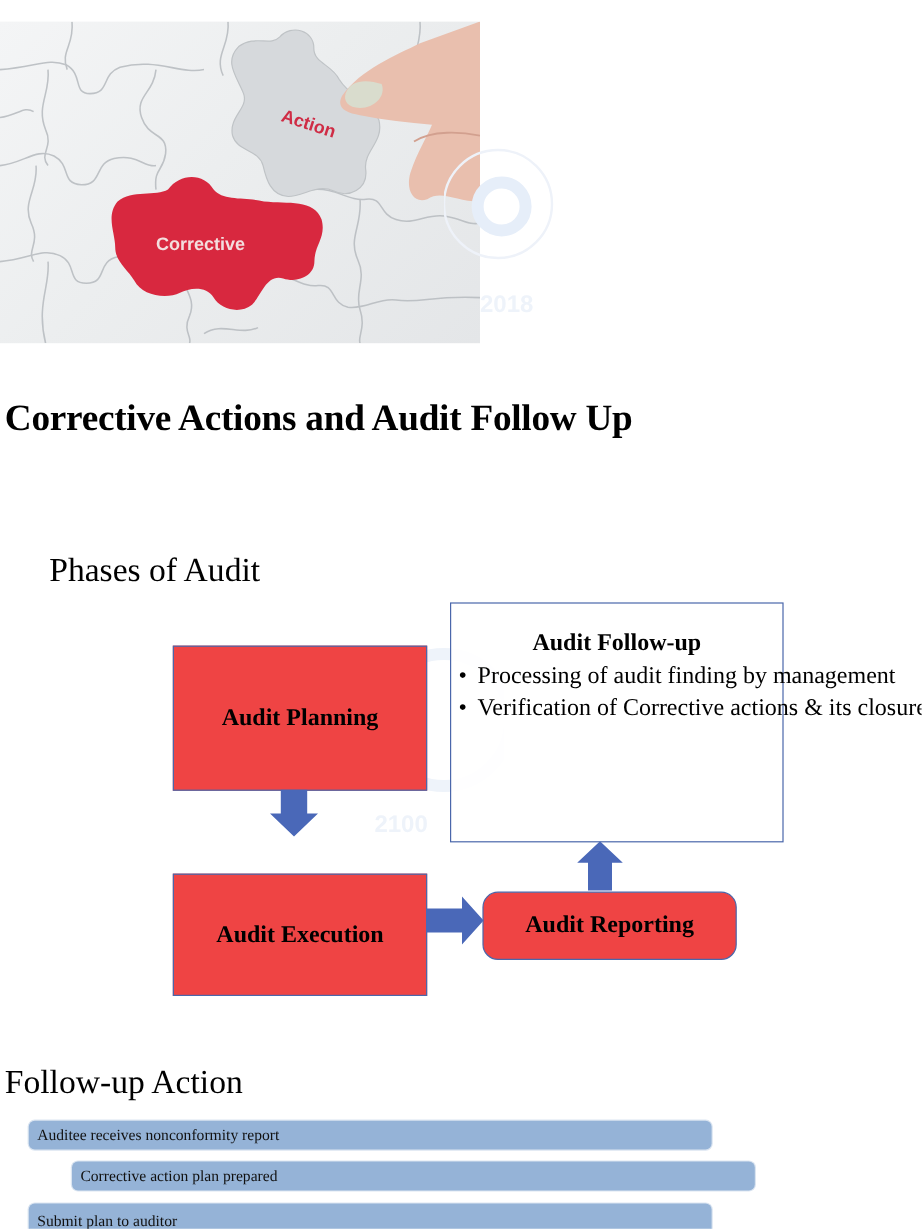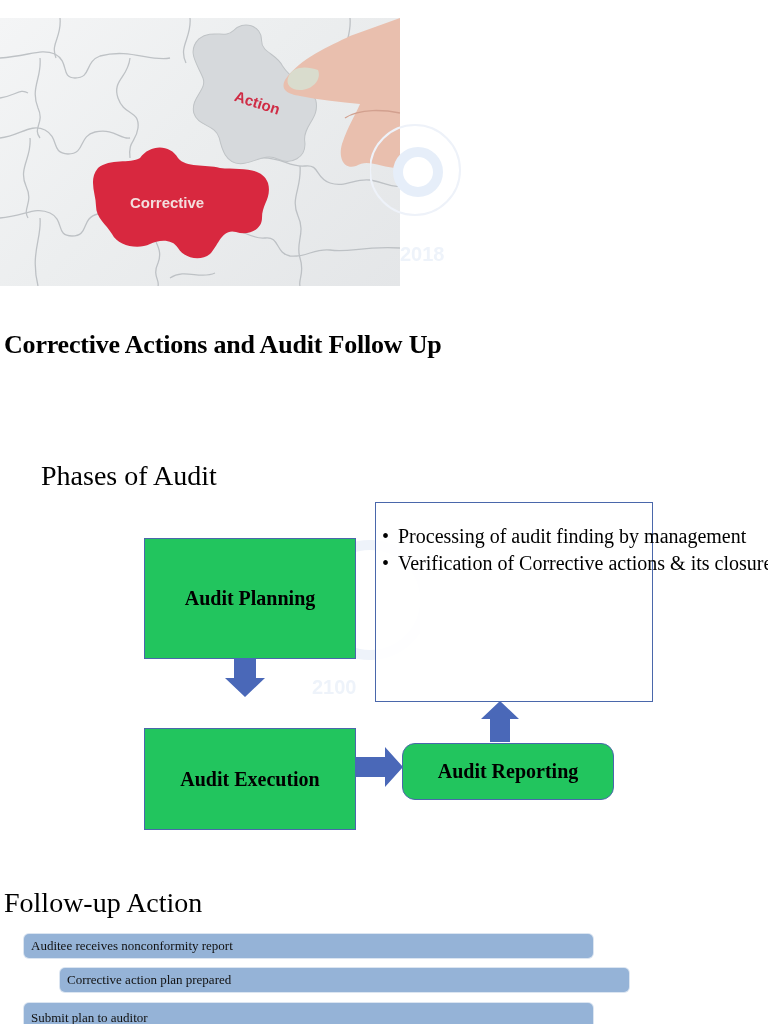--- a/index.html
+++ b/index.html
@@ -18,32 +18,32 @@
       overflow: hidden;
     }
     .hero svg { display: block; }
 
     
     .wm-text {
       color: #eef3fa; font-family: "Liberation Sans", sans-serif; font-weight: bold; text-align: right;
     }
 
     .page-title {
-      left: 4px; top: 330px; font-size: 26px; font-weight: bold; letter-spacing: -0.2px;
+      left: 4px; top: 330px; font-size: 31px; font-weight: bold; letter-spacing: -0.2px;
       white-space: nowrap;
     }
     .section-title {
       font-size: 28px; white-space: nowrap;
     }
     .phases-title { left: 41px; top: 460px; }
     .followup-title { left: 4px; top: 887px; }
 
     
     .box {
-      border: 1.5px solid #4a67ab; background: #22c55e; box-sizing: border-box;
+      border: 1.5px solid #4a67ab; background: #ef4444; box-sizing: border-box;
       display: flex; align-items: center; justify-content: center;
       font-weight: bold; font-size: 20px; white-space: nowrap;
     }
     .box-planning { left: 144px; top: 538px; width: 212px; height: 121px; }
     .box-execution { left: 144px; top: 696px; width: 212px; height: 102px; margin-top: 32px; }
     .box-reporting { left: 402px; top: 743px; width: 212px; height: 57px; border-radius: 13px; }
     .box-followup {
       left: 375px; top: 502px; width: 278px; height: 200px;
       display: block; padding-top: 20px; text-align: center; font-weight: normal;
       font-size: 20px; line-height: 27px; background: rgba(255,255,255,0.9);
@@ -128,20 +128,21 @@
 
 <div class="abs box box-execution">
   <span>Audit Execution</span>
 </div>
 
 <div class="abs box box-reporting">
   <span>Audit Reporting</span>
 </div>
 
 <div class="abs box box-followup">
+  <div class="fu-title">Audit Follow-up</div>
   <div class="fu-bullet">
     <span class="dot">•</span>
     <span>Processing of audit finding by management</span>
   </div>
   <div class="fu-bullet">
     <span class="dot">•</span>
     <span>Verification of Corrective actions &amp; its closure</span>
   </div>
 </div>
 

